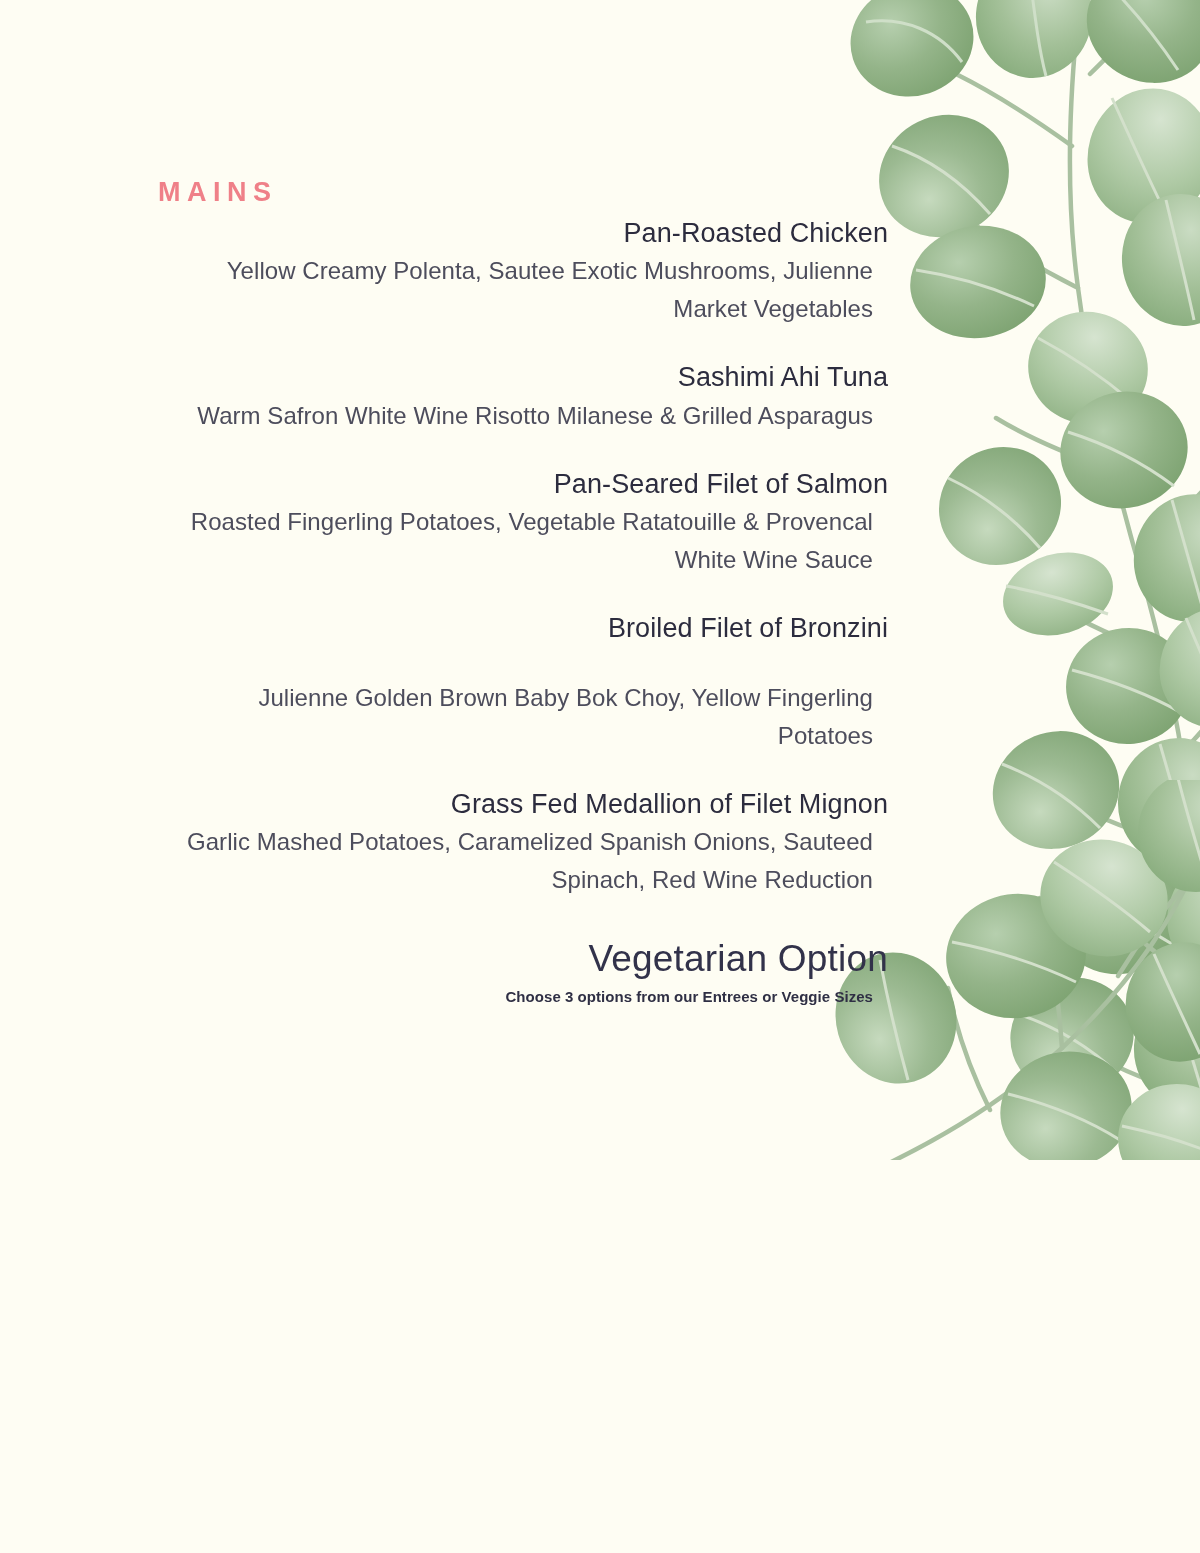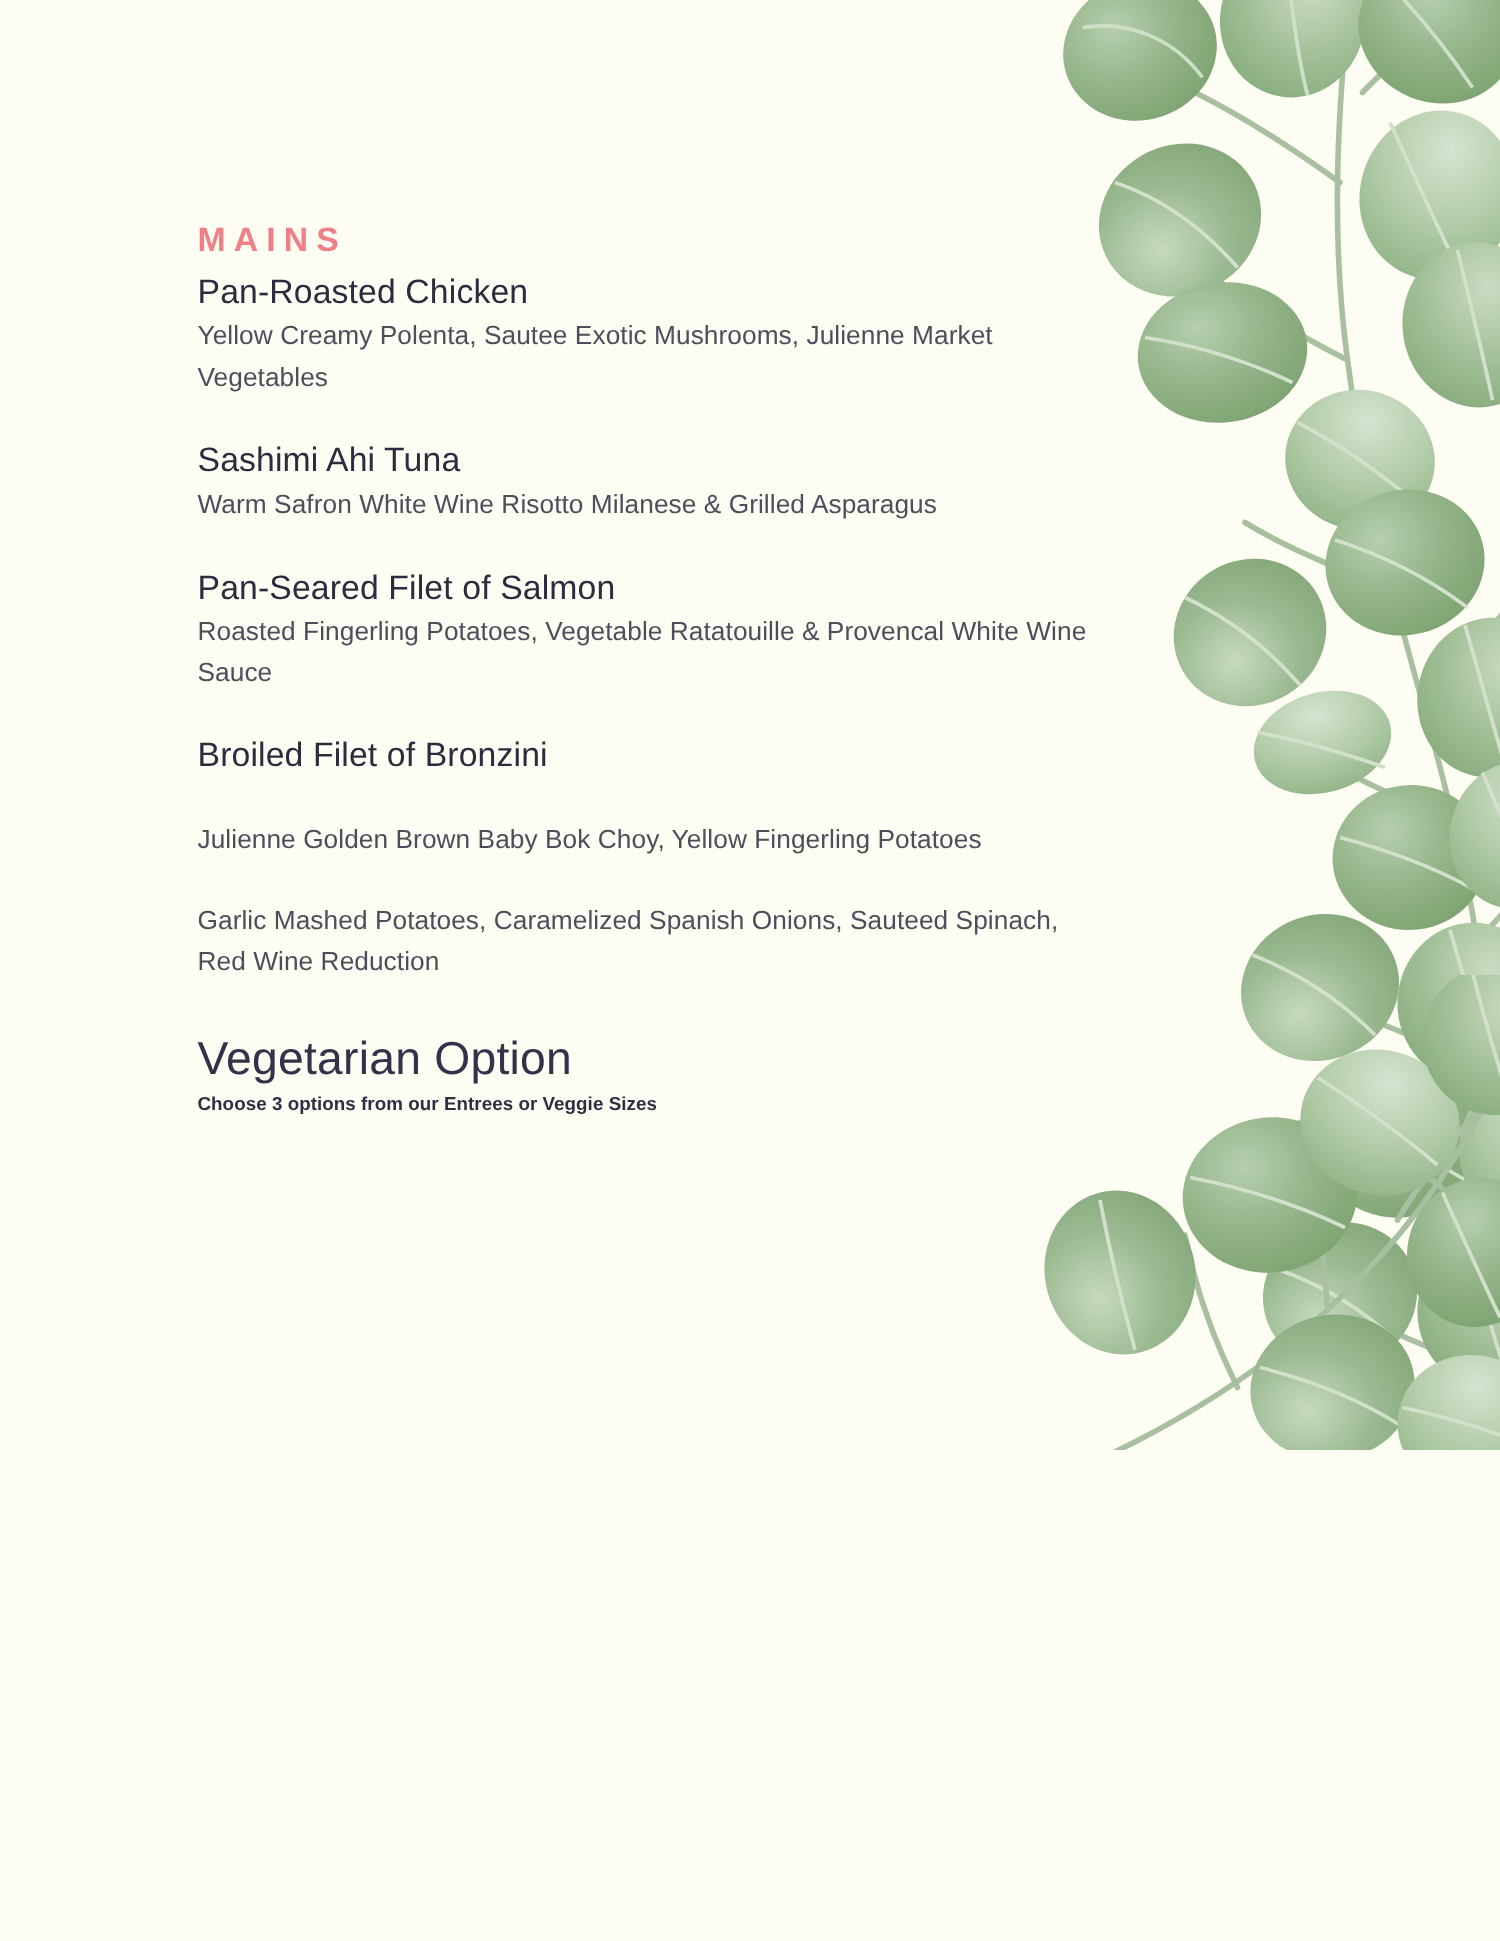--- a/index.html
+++ b/index.html
@@ -55,36 +55,37 @@
     font-size: 27px;
     font-weight: bold;
     letter-spacing: 6.5px;
     color: #ef8088;
     margin: 0 0 6px 0;
     line-height: 1.25;
   }
 
   .menu-item {
     margin-bottom: 32px;
+    text-align: right;
   }
   .menu-item:last-child {
     margin-bottom: 0;
   }
 
   .item-name {
     font-size: 27px;
     font-weight: normal;
     color: #2c2c3e;
     line-height: 1.32;
     margin: 0 0 1px 0;
     letter-spacing: 0.1px;
   }
 
   .item-desc {
-    font-size: 21px;
+    font-size: 24px;
     font-weight: normal;
     color: #4d4d5c;
     line-height: 1.58;
     margin: 0;
     letter-spacing: 0.05px;
     max-width: 715px;
   }
 
   
   .menu-item.vegetarian {
@@ -262,20 +263,21 @@
 
     <div class="menu-item">
       <div class="item-name">Broiled Filet of Bronzini</div>
     </div>
 
     <div class="menu-item">
       <div class="item-desc">Julienne Golden Brown Baby Bok Choy, Yellow Fingerling Potatoes</div>
     </div>
 
     <div class="menu-item">
+      <div class="item-name">Grass Fed Medallion of Filet Mignon</div>
       <div class="item-desc">Garlic Mashed Potatoes, Caramelized Spanish Onions, Sauteed Spinach, Red Wine Reduction</div>
     </div>
 
     <div class="menu-item vegetarian">
       <div class="item-name"> Vegetarian Option</div>
       <div class="item-desc">Choose 3 options from our Entrees or Veggie Sizes</div>
     </div>
 
   </div>
 </div>

